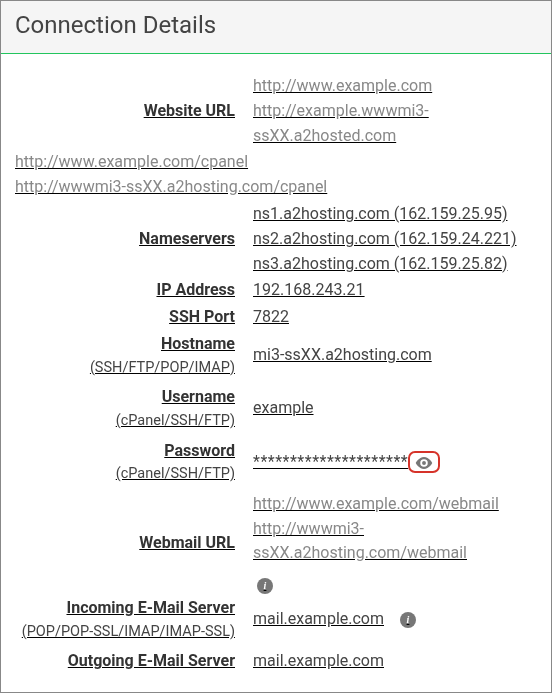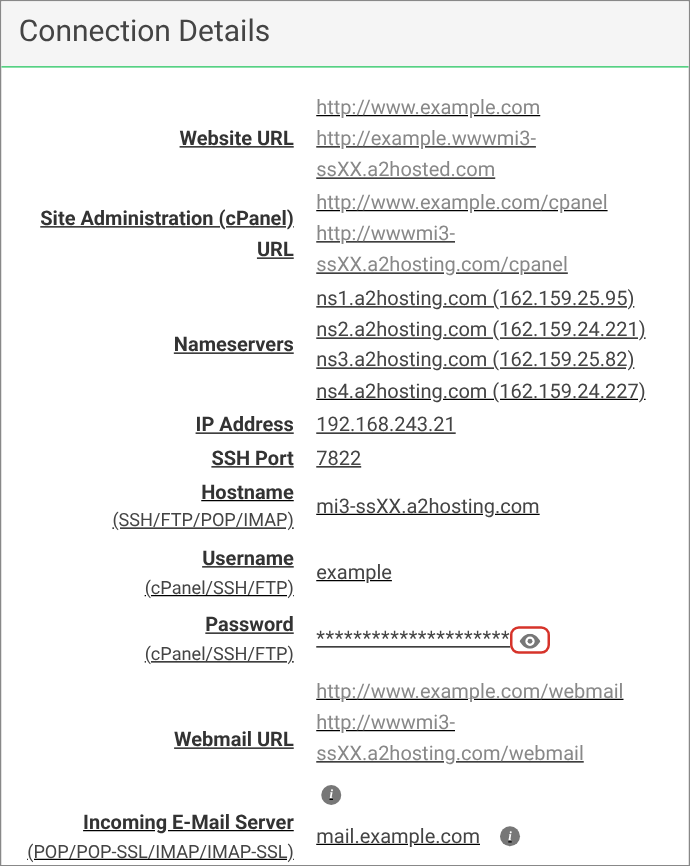--- a/index.html
+++ b/index.html
@@ -110,38 +110,34 @@
     <div class="label-col">
       <span class="label-main">Website URL</span>
     </div>
     <div class="value-col muted">
       <span class="value-item">http://www.example.com</span>
       <span class="value-item">http://example.wwwmi3-ssXX.a2hosted.com</span>
     </div>
   </div>
 
   <div class="row">
-    <div class="label-col">
-      <span class="label-main">Site Administration (cPanel) URL</span>
-    </div>
     <div class="value-col muted">
       <span class="value-item">http://www.example.com/cpanel</span>
       <span class="value-item">http://wwwmi3-ssXX.a2hosting.com/cpanel</span>
     </div>
   </div>
 
   <div class="row">
     <div class="label-col">
       <span class="label-main">Nameservers</span>
     </div>
     <div class="value-col">
       <span class="value-item">ns1.a2hosting.com (162.159.25.95)</span>
       <span class="value-item">ns2.a2hosting.com (162.159.24.221)</span>
       <span class="value-item">ns3.a2hosting.com (162.159.25.82)</span>
-      <span class="value-item">ns4.a2hosting.com (162.159.24.227)</span>
     </div>
   </div>
 
   <div class="row">
     <div class="label-col">
       <span class="label-main">IP Address</span>
     </div>
     <div class="value-col">
       <span class="value-item">192.168.243.21</span>
     </div>

